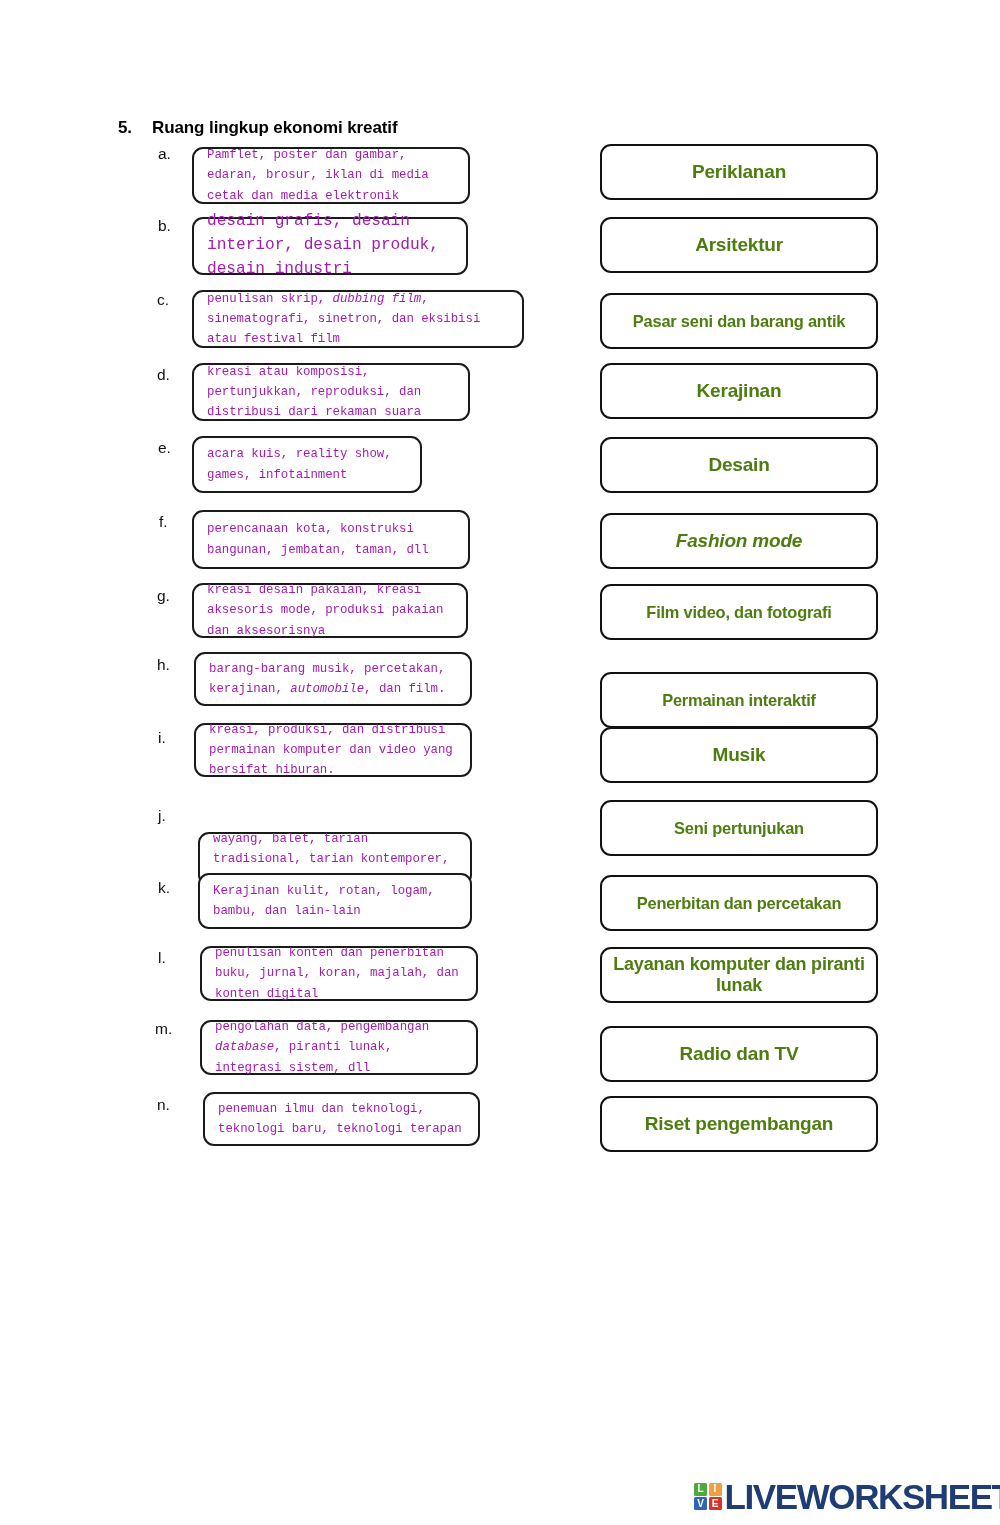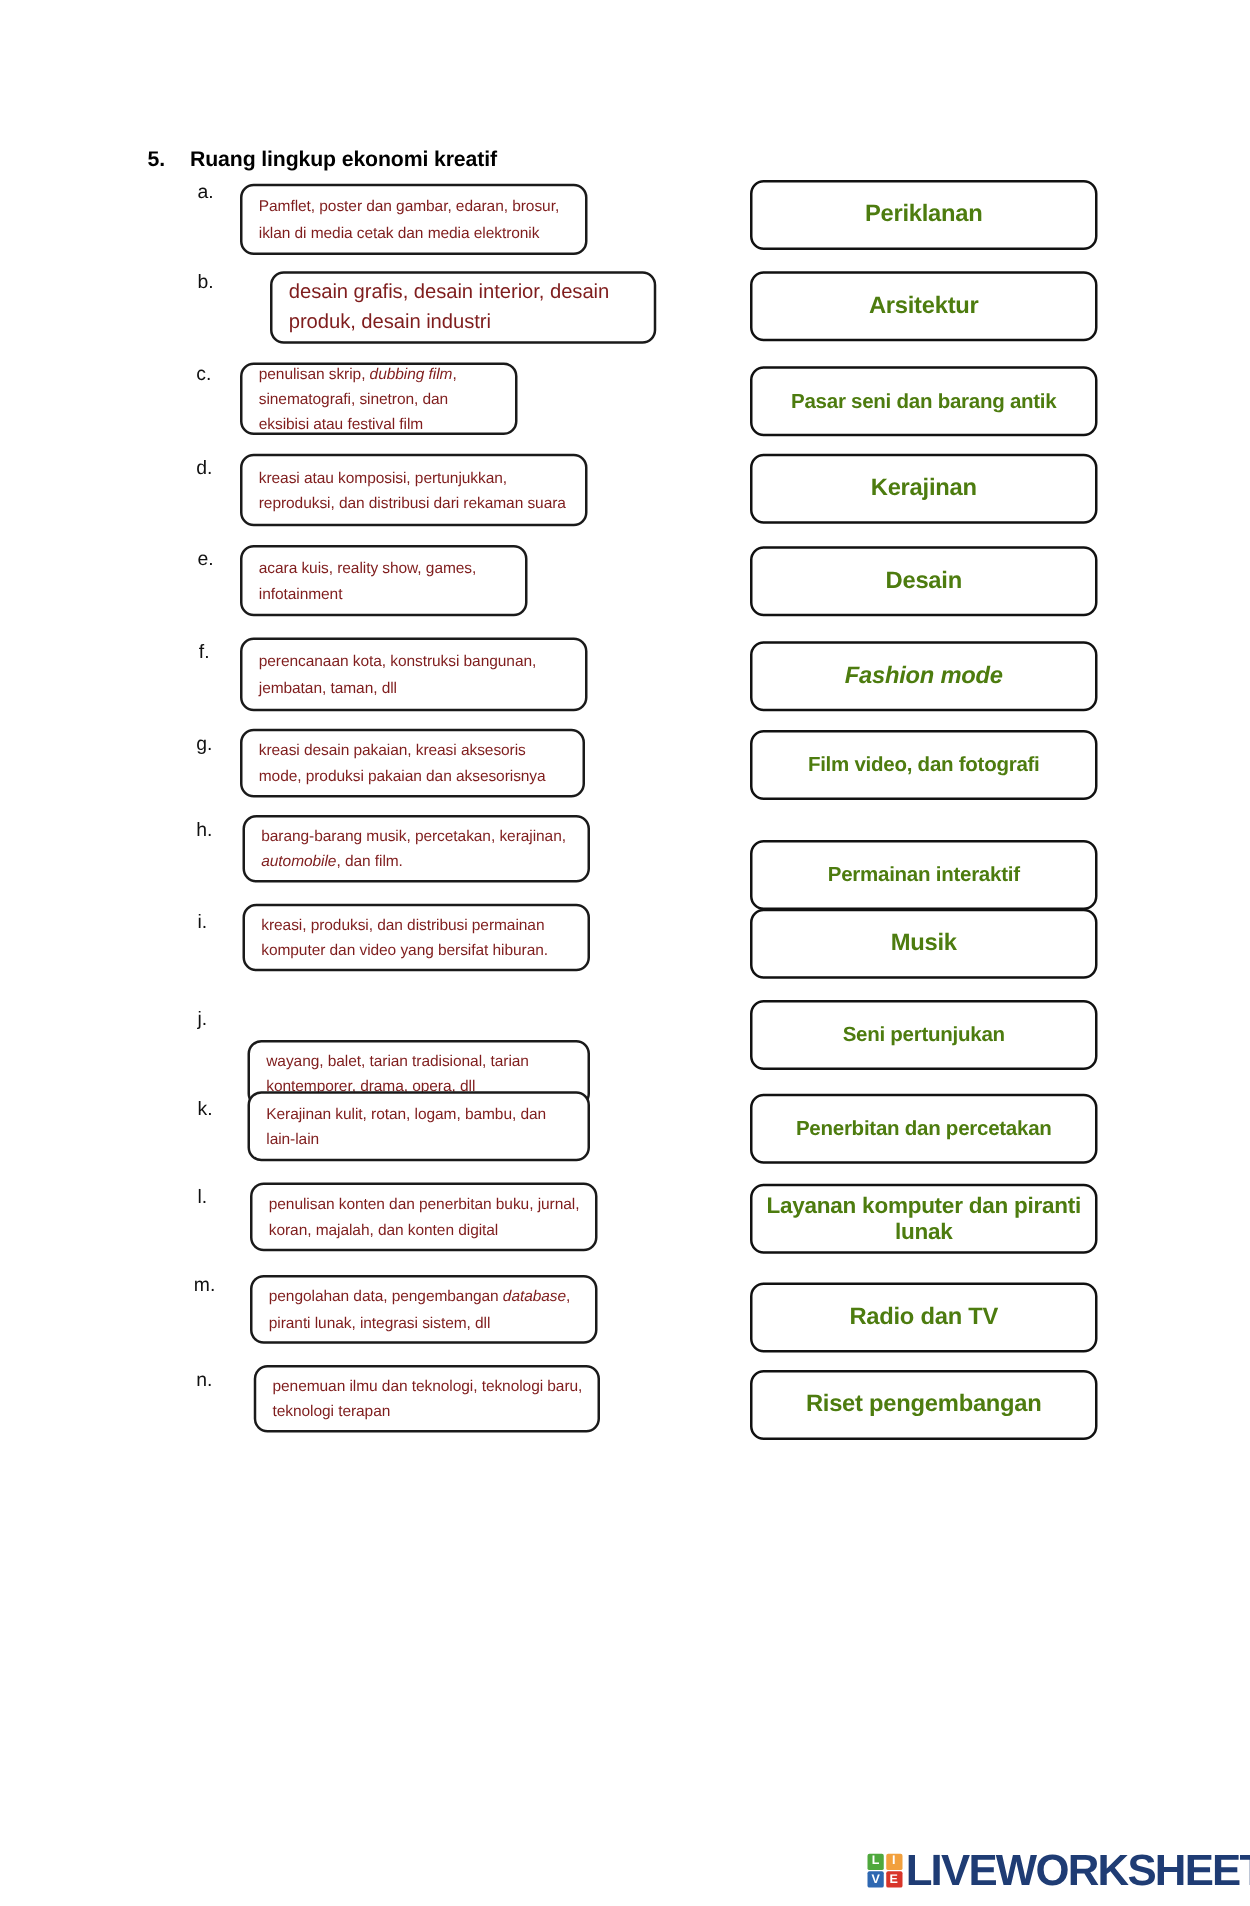--- a/index.html
+++ b/index.html
@@ -56,22 +56,23 @@
     border: 2.2px solid #1a1a1a;
     border-radius: 11px;
     background: #ffffff;
     display: flex;
     align-items: center;
     padding: 4px 12px 4px 13px;
   }
   .desc-text {
     font-size: 12.4px;
     line-height: 1.62;
-    color: #7f1d1d;
+    color: #a21caf;
     letter-spacing: -0.05px;
+    font-family: Liberation Mono, monospace;
   }
   .desc-box.big .desc-text {
     font-size: 16.2px;
     line-height: 1.48;
   }
   .desc-text i {
     font-style: italic;
   }
 
   
@@ -146,25 +147,25 @@
     <span class="q-num">5.</span>
     <span class="q-title">Ruang lingkup ekonomi kreatif</span>
   </div>
 
   <div class="left-col">
       <div class="item-letter" style="left: 158px; top: 146px;">a.</div>
       <div class="desc-box" style="left: 192px; top: 147px; width: 278px; height: 57px;">
         <div class="desc-text">Pamflet, poster dan gambar, edaran, brosur, iklan di media cetak dan media elektronik</div>
       </div>
       <div class="item-letter" style="left: 158px; top: 218px;">b.</div>
-      <div class="desc-box big" style="left: 192px; top: 217px; width: 309px; height: 58px; margin-left: 24px;">
+      <div class="desc-box big" style="left: 192px; top: 217px; width: 276px; height: 58px;">
         <div class="desc-text">desain  grafis, desain interior, desain produk, desain industri</div>
       </div>
       <div class="item-letter" style="left: 157px; top: 292px;">c.</div>
-      <div class="desc-box" style="left: 192px; top: 290px; width: 222px; height: 58px;">
+      <div class="desc-box" style="left: 192px; top: 290px; width: 332px; height: 58px;">
         <div class="desc-text">penulisan skrip, <i>dubbing film</i>, sinematografi, sinetron, dan eksibisi atau festival film</div>
       </div>
       <div class="item-letter" style="left: 157px; top: 367px;">d.</div>
       <div class="desc-box" style="left: 192px; top: 363px; width: 278px; height: 58px;">
         <div class="desc-text">kreasi atau komposisi, pertunjukkan, reproduksi, dan distribusi dari rekaman suara</div>
       </div>
       <div class="item-letter" style="left: 158px; top: 440px;">e.</div>
       <div class="desc-box" style="left: 192px; top: 436px; width: 230px; height: 57px;">
         <div class="desc-text">acara kuis, reality show, games, infotainment</div>
       </div>

